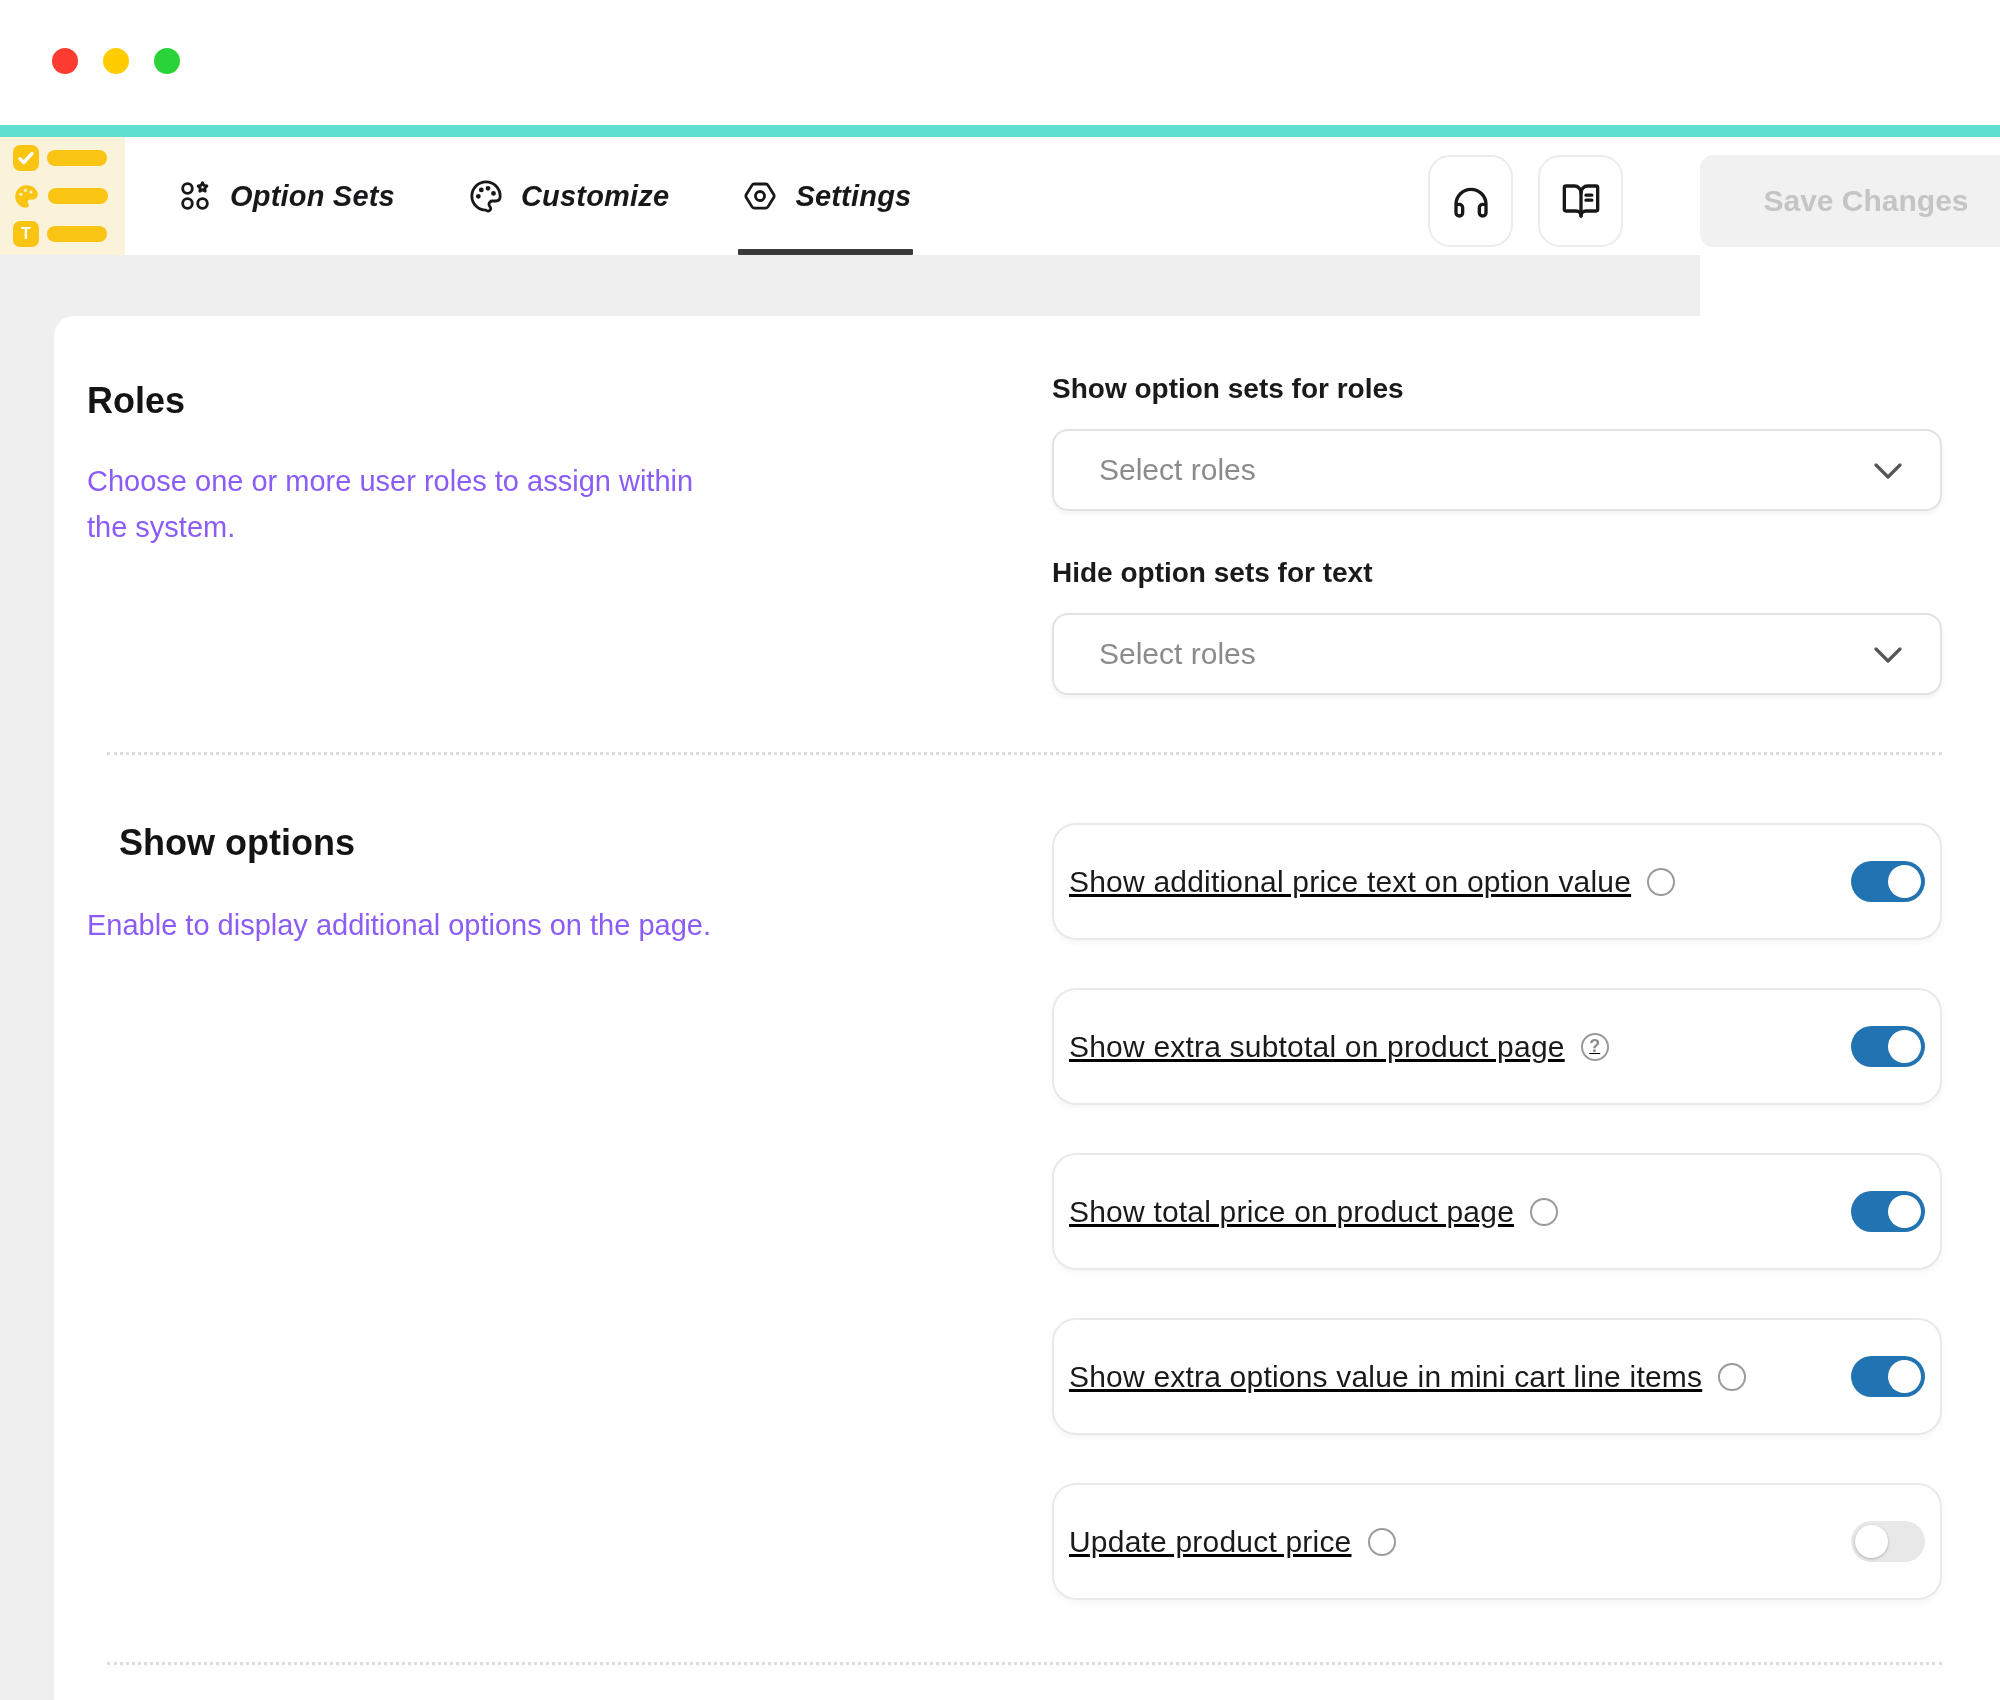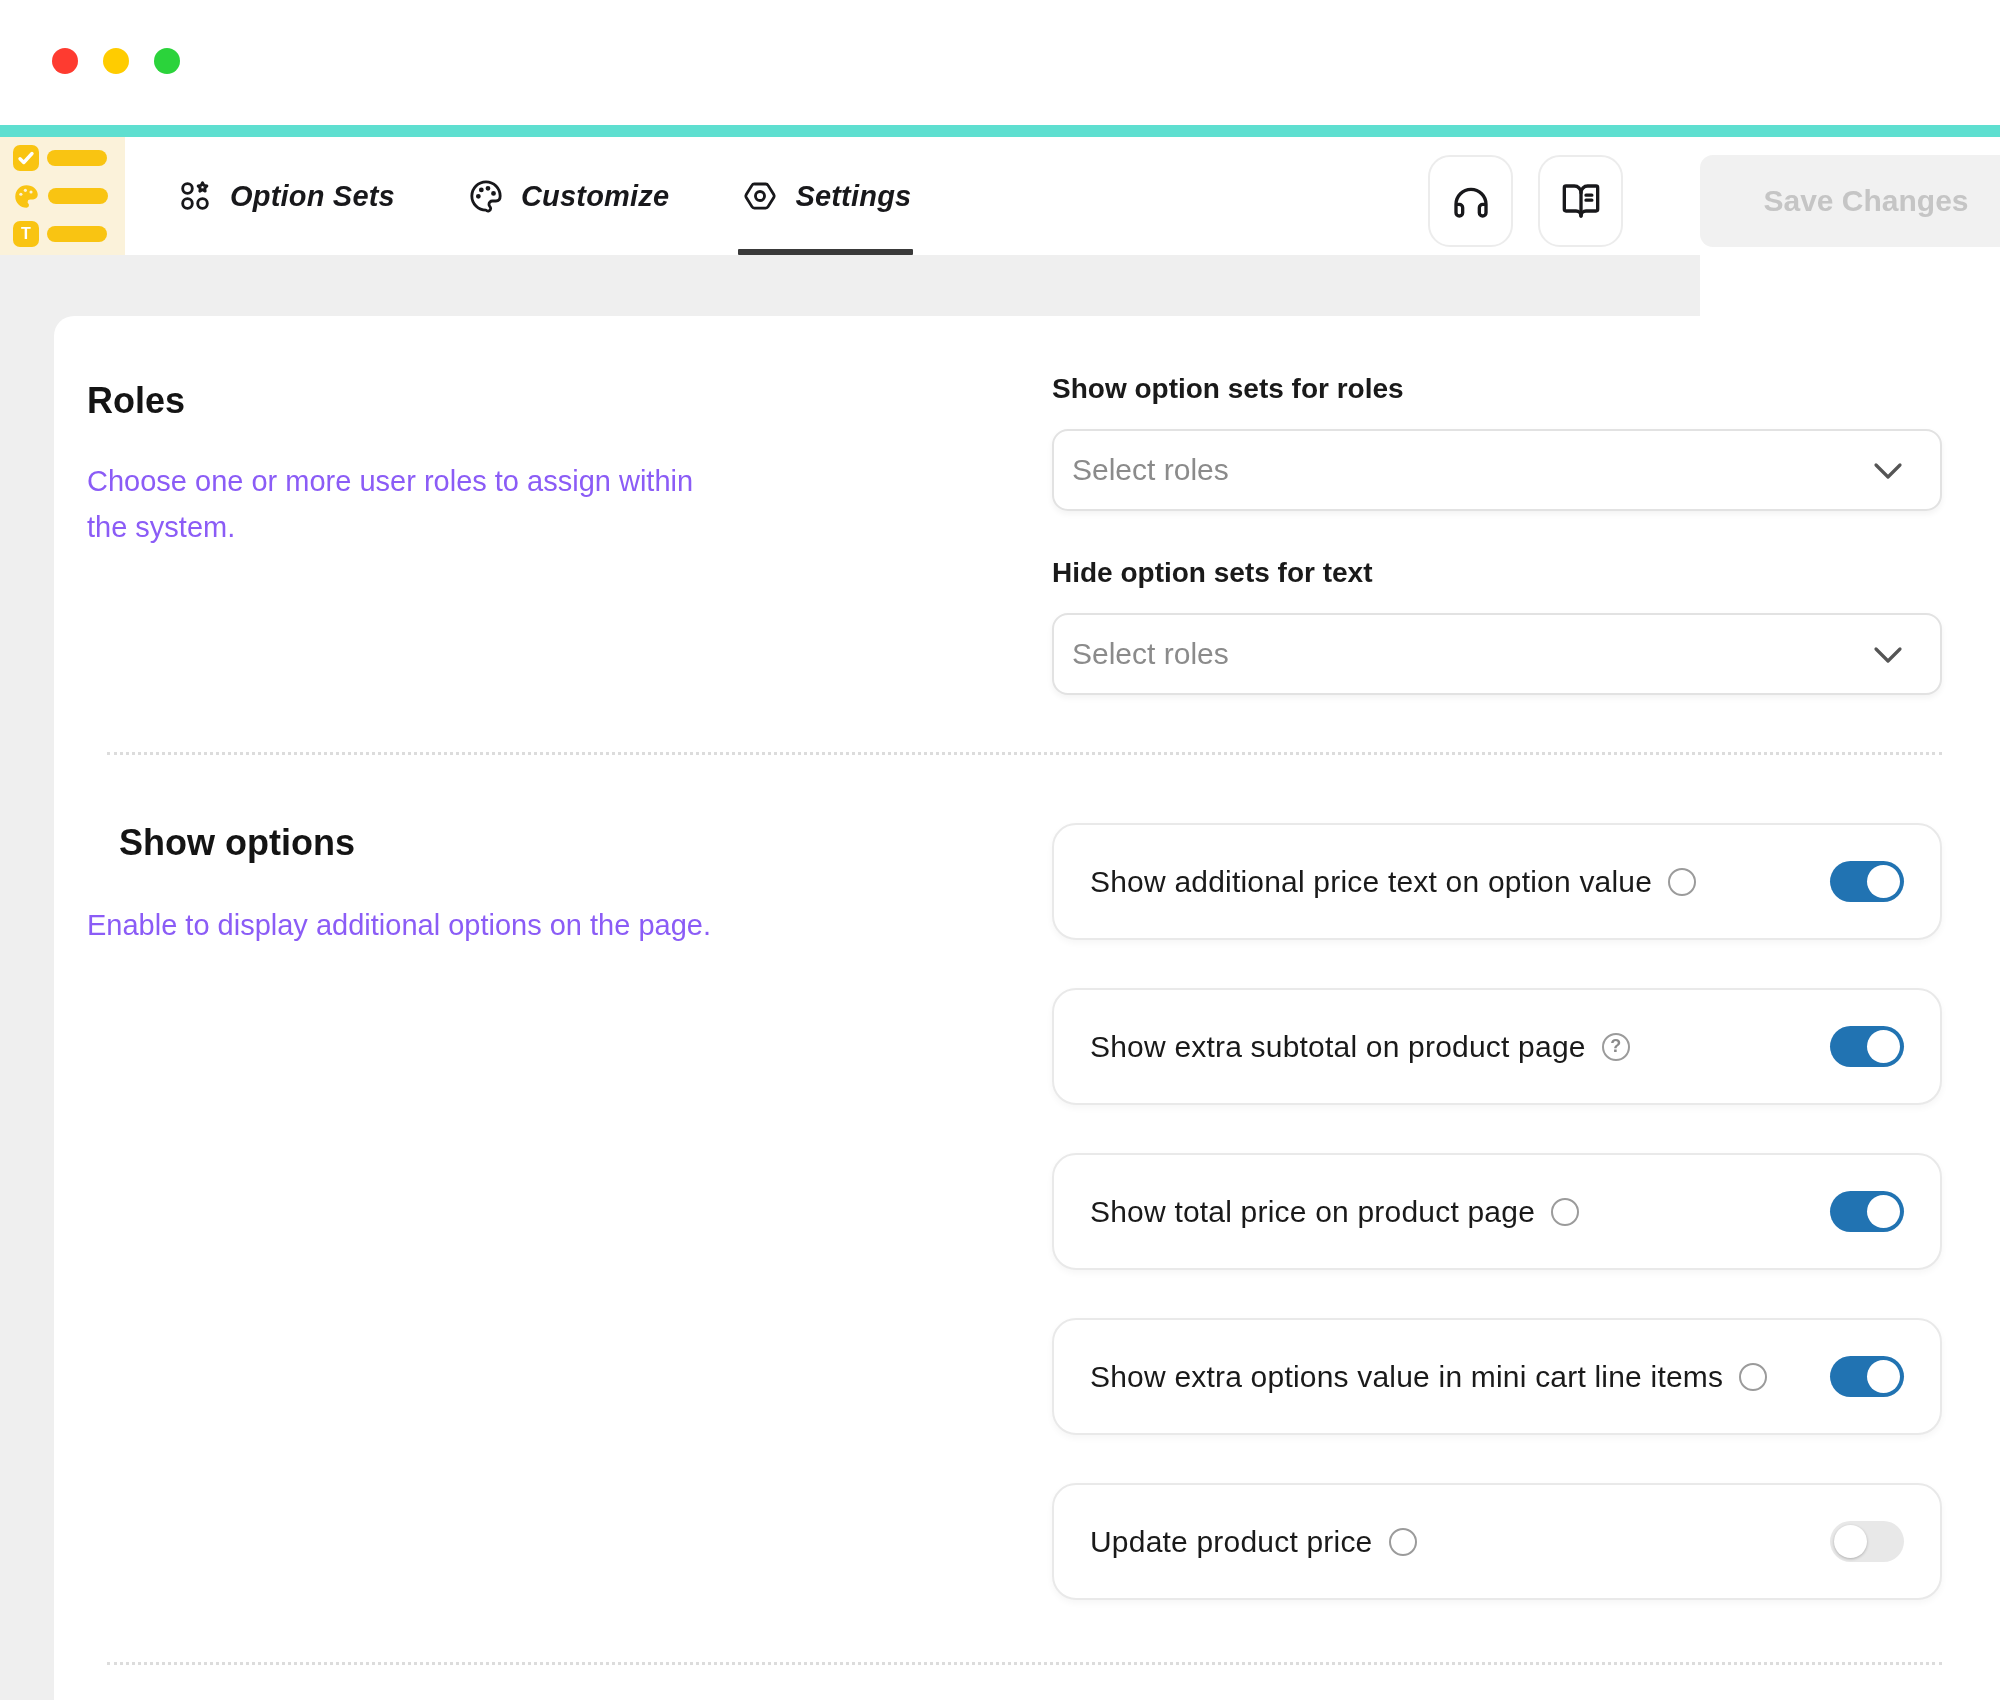--- a/index.html
+++ b/index.html
@@ -81,42 +81,42 @@
   .desc-roles  { top: 142px; }
   .title-show  { top: 506px; margin-left: 32px; }
   .desc-show   { top: 586px; width: 760px; }
 
   .roles-fields { position: absolute; left: 998px; top: 57px; width: 890px; }
   .field-label { font-size: 28px; font-weight: bold; color: #1A1A1A; margin-bottom: 24px; }
   .role-select {
     position: relative; width: 890px; height: 82px; background: #ffffff;
     border: 2px solid #E2E2E2; border-radius: 16px;
     box-shadow: 0 3px 6px rgba(0,0,0,0.05);
-    display: flex; align-items: center; padding: 0 18px; margin-bottom: 46px;
+    display: flex; align-items: center; padding: 0 45px; margin-bottom: 46px;
     cursor: pointer;
   }
   .select-value { font-size: 30px; color: #8B8B8B; }
   .select-chevron { position: absolute; right: 36px; top: 29px; width: 32px; height: 22px; }
 
   .dotted-divider {
     position: absolute; left: 53px; width: 1835px; height: 0;
     border-top: 3px dotted #DCDCDC;
   }
   .divider-1 { top: 436px; }
   .divider-2 { top: 1346px; }
 
   .toggle-rows {
     position: absolute; left: 998px; top: 507px; width: 890px;
     display: flex; flex-direction: column; gap: 48px;
   }
   .toggle-row {
     position: relative; width: 890px; height: 117px; background: #ffffff;
     border: 2px solid #E9E9E9; border-radius: 24px;
     box-shadow: 0 3px 7px rgba(0,0,0,0.04);
-    display: flex; align-items: center; padding: 0 36px;
+    display: flex; align-items: center; padding: 0 15px; text-decoration: underline;
   }
   .toggle-row-label { font-size: 30px; color: #1A1A1A; letter-spacing: 0.2px; }
   .help-icon {
     width: 28px; height: 28px; margin-left: 16px; border-radius: 50%;
     border: 2px solid #9B9B9B; color: #8A8A8A; font-size: 18px; font-weight: bold;
     display: flex; align-items: center; justify-content: center; flex: none; cursor: pointer;
   }
   .toggle { margin-left: auto; flex: none; position: relative; width: 74px; height: 41px; border-radius: 21px; cursor: pointer; }
   .toggle.on  { background: #2173B2; }
   .toggle.off { background: #E8E8E8; }

